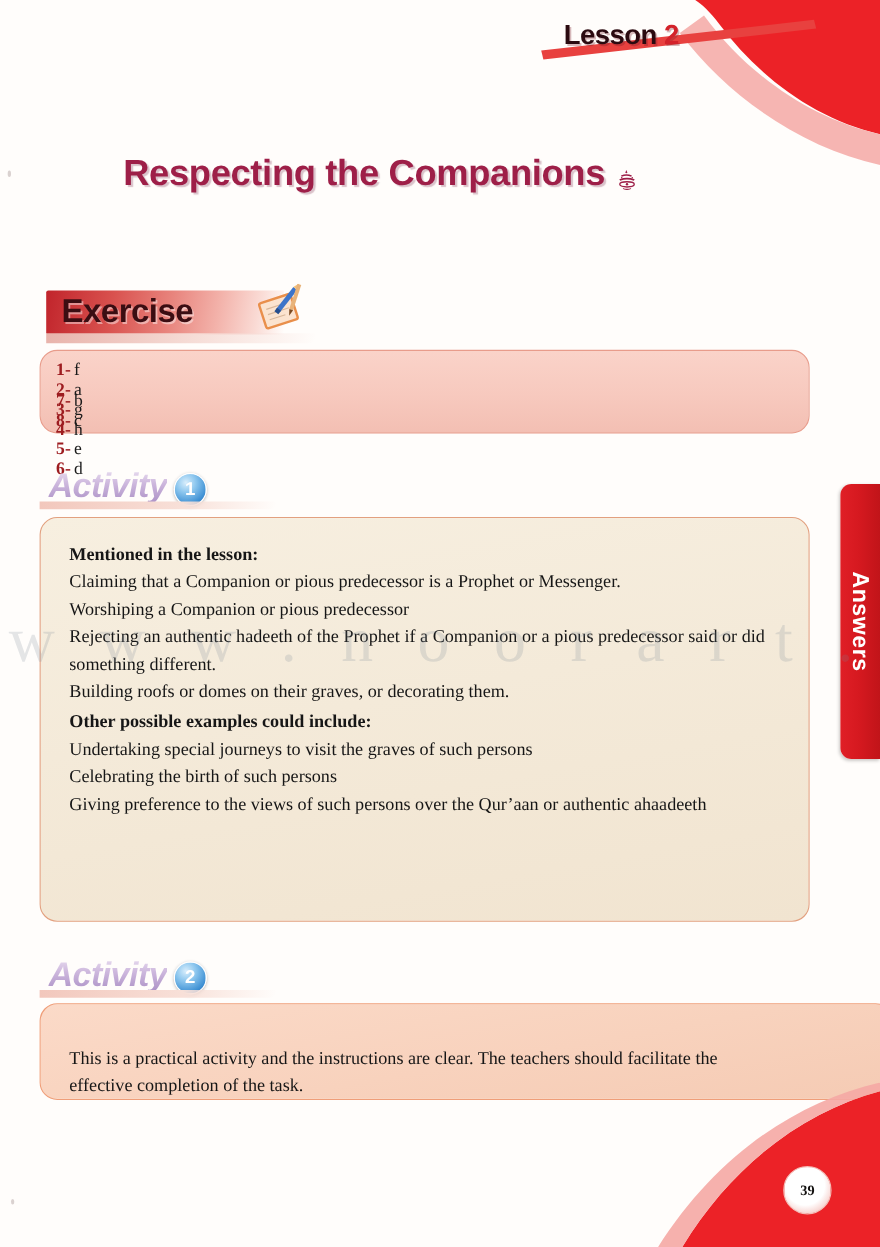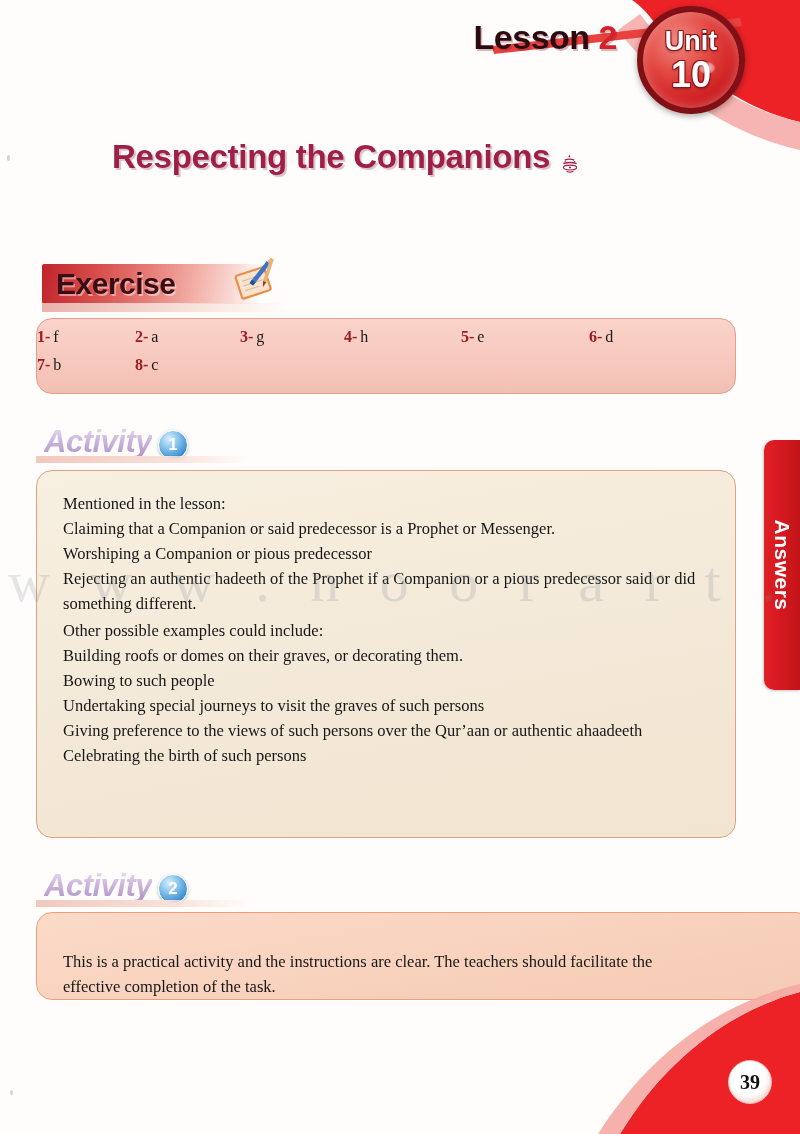--- a/index.html
+++ b/index.html
@@ -35,21 +35,21 @@
   }
   .top-decor svg { display: block; }
 
   
   .lesson-label {
     position: absolute;
     top: 18px;
     right: 183px;
     font-family: "Liberation Sans", sans-serif;
     font-weight: bold;
-    font-size: 34px;
+    font-size: 25px;
     letter-spacing: -0.5px;
     white-space: nowrap;
     color: #2b0a10;
     text-shadow: 1.5px 1.5px 0 rgba(120,25,35,0.30);
   }
   .lesson-label .num { color: #d3222a; }
 
   
   .unit-badge {
     position: absolute;
@@ -178,20 +178,22 @@
     background: linear-gradient(180deg, #fad3c9 0%, #f7c9be 55%, #f3bfb3 100%);
     border: 1.5px solid #e89c8b;
     border-radius: 16px;
     box-sizing: border-box;
     padding: 9px 0 0 0;
   }
   .ans-row {
     display: flex;
     align-items: baseline;
     height: 28px;
+    padding-left: 14px;
+    flex-direction: column;
   }
   .ans-cell {
     font-family: "Liberation Serif", serif;
     font-size: 16px;
     color: #1a1a1a;
     white-space: nowrap;
   }
   .ans-cell .k {
     font-weight: bold;
     color: #9d1c20;
@@ -270,21 +272,21 @@
   .activity-box.peach {
     background: linear-gradient(170deg, #fbdac8 0%, #f8d2bd 55%, #f5cbb4 100%);
     border: 1.5px solid #ef9e79;
   }
   .body-line {
     font-family: "Liberation Serif", serif;
     font-size: 16.5px;
     line-height: 25px;
     color: #161616;
   }
-  .body-line.bold { font-weight: normal; }
+  .body-line.bold { font-weight: bold; }
 
   
   .answers-tab {
     position: absolute;
     right: 0;
     top: 440px;
     width: 36px;
     height: 250px;
     background: linear-gradient(90deg, #e01f26 0%, #d61920 45%, #c11419 100%);
     border-radius: 10px 0 0 10px;
@@ -308,34 +310,34 @@
     position: absolute;
     bottom: 0;
     right: 0;
     width: 330px;
     height: 150px;
     overflow: hidden;
     pointer-events: none;
   }
   .page-number {
     position: absolute;
-    right: 28px;
+    right: 44px;
     bottom: 30px;
     width: 44px;
     height: 44px;
     border-radius: 50%;
     background: radial-gradient(circle at 45% 40%, #ffffff 0%, #ffffff 52%, #f6cfcb 78%, #e88c86 100%);
     border: 1px solid #f3bdb7;
     box-sizing: border-box;
     display: flex;
     align-items: center;
     justify-content: center;
     font-family: "Liberation Serif", serif;
     font-weight: bold;
-    font-size: 20px;
+    font-size: 13px;
     color: #12100f;
   }
 
   
   .watermark {
     position: absolute;
     left: 8px;
     top: 548px;
     width: 790px;
     font-family: "Liberation Serif", serif;
@@ -366,24 +368,20 @@
       <path d="M 88 44 L 360 44 L 360 30 L 96 30 Z" fill="#e23b3b" opacity="0.0"></path>
       <path d="M 52 46 L 300 18 L 302 26 L 54 54 Z" fill="#e8413f"></path>
     </svg>
   </div>
 
   <div class="lesson-label">
     <span>Lesson</span>
     <span class="num">2</span>
   </div>
 
-  <div class="unit-badge">
-    <div class="u-word">Unit</div>
-    <div class="u-num">10</div>
-  </div>
 
   <div class="page-title">
     <span>Respecting the Companions</span>
     <span class="title-glyph">
       <svg width="20" height="24" viewBox="0 0 20 24">
         <g fill="#9e1f48">
           <path d="M9.4 1.5 l1 2.6 -1 0.4 -1-0.4 z"></path>
           <path d="M4.5 6.5 q5-2.2 10 0 l-0.7 1.2 q-4.3-1.9-8.6 0 z"></path>
           <path d="M3 10 q7-2.6 14 0 l-0.8 1.3 q-6.2-2.2-12.4 0 z"></path>
           <ellipse cx="10" cy="14.6" rx="6.6" ry="2.4" fill="none" stroke="#9e1f48" stroke-width="1.2"></ellipse>
@@ -440,29 +438,28 @@
     <span class="activity-word-wrap">
       <span class="activity-word-outline">Activity</span>
       <span class="activity-word">Activity</span>
     </span>
     <span class="activity-num">1</span>
   </div>
   <div class="activity-underline" style="left:36px; top:456px; width:215px;"></div>
 
   <div class="activity-box cream" style="left:36px; top:470px; width:700px; height:368px; padding:20px 26px;">
     <div class="body-line bold">Mentioned in the lesson:</div>
-    <div class="body-line">Claiming that a Companion or said predecessor is a Prophet or Messenger.</div>
+    <div class="body-line">Claiming that a Companion or pious predecessor is a Prophet or Messenger.</div>
     <div class="body-line">Worshiping a Companion or pious predecessor</div>
     <div class="body-line">Rejecting an authentic hadeeth of the Prophet if a Companion or a pious predecessor said or did something different.</div>
+    <div class="body-line">Building roofs or domes on their graves, or decorating them.</div>
     <div class="body-line bold" style="margin-top:2px;">Other possible examples could include:</div>
-    <div class="body-line">Building roofs or domes on their graves, or decorating them.</div>
-    <div class="body-line">Bowing to such people</div>
     <div class="body-line">Undertaking special journeys to visit the graves of such persons</div>
+    <div class="body-line">Celebrating the birth of such persons</div>
     <div class="body-line">Giving preference to the views of such persons over the Qur’aan or authentic ahaadeeth</div>
-    <div class="body-line">Celebrating the birth of such persons</div>
   </div>
 
   <div class="activity-head" style="left:44px; top:868px;">
     <span class="activity-word-wrap">
       <span class="activity-word-outline">Activity</span>
       <span class="activity-word">Activity</span>
     </span>
     <span class="activity-num">2</span>
   </div>
   <div class="activity-underline" style="left:36px; top:900px; width:215px;"></div>

